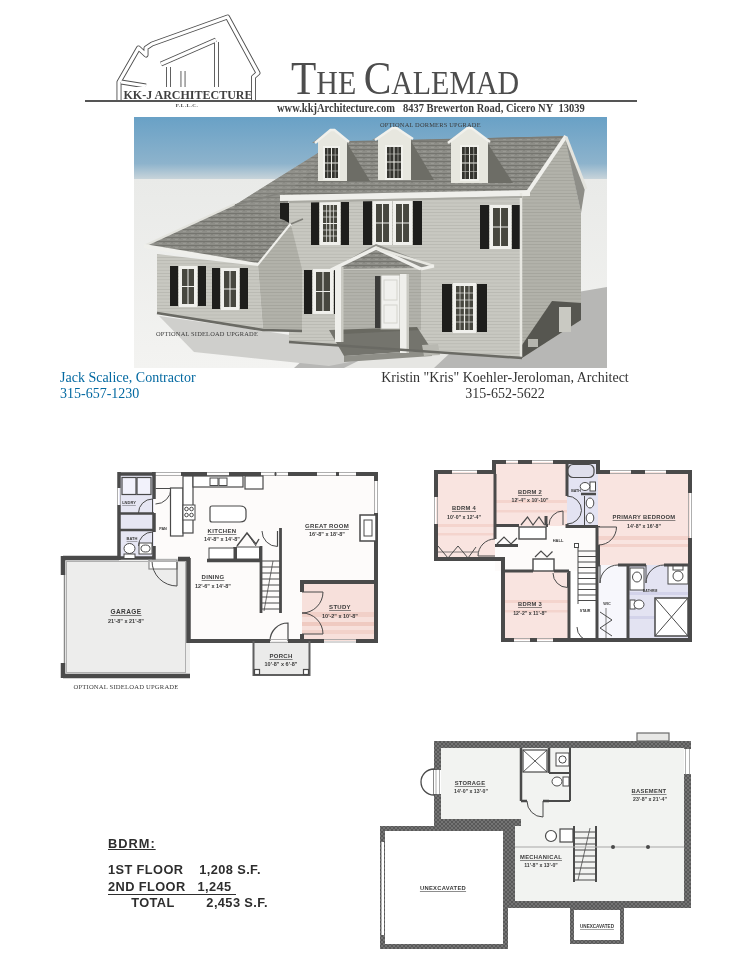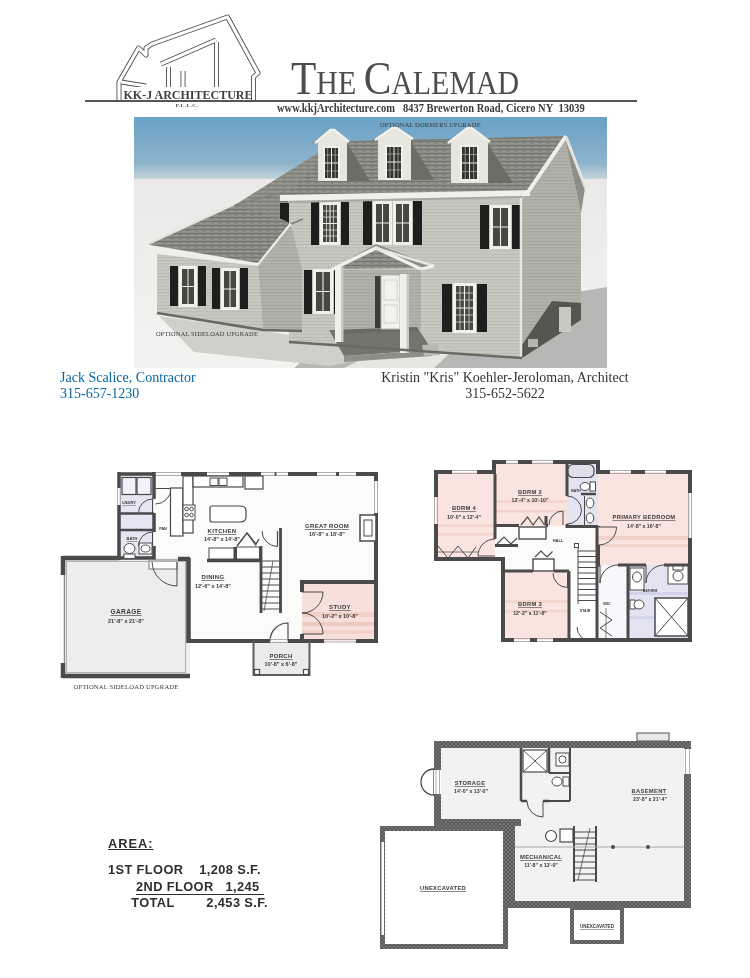--- a/index.html
+++ b/index.html
@@ -818,19 +818,19 @@
 
   <text x="541" y="859" font-size="5.8" font-weight="bold" fill="#3a3a3a" text-anchor="middle" letter-spacing="0.3" text-decoration="underline">MECHANICAL</text>
   <text x="541" y="867" font-size="5.2" font-weight="bold" fill="#3a3a3a" text-anchor="middle">11'-8" x 13'-0"</text>
 
   <text x="443" y="890" font-size="5.8" font-weight="bold" fill="#3a3a3a" text-anchor="middle" letter-spacing="0.3" text-decoration="underline">UNEXCAVATED</text>
 
   <text x="597" y="928" font-size="4.6" font-weight="bold" fill="#3a3a3a" text-anchor="middle" text-decoration="underline">UNEXCAVATED</text>
 </svg>
 
 <div class="abs" style="left:108px;top:836px;width:160px;font-family:'Liberation Sans';font-weight:600;color:#2e2e2e;">
-  <div style="font-size:12.8px;letter-spacing:1px;text-decoration:underline;">AREA:</div>
+  <div style="font-size:12.8px;letter-spacing:1px;text-decoration:underline;">BDRM:</div>
   <div style="font-size:12.8px;letter-spacing:0.4px;margin-top:11px;">1ST FLOOR&nbsp;&nbsp;&nbsp;&nbsp;1,208 S.F.</div>
-  <div style="font-size:12.8px;letter-spacing:0.4px;border-bottom:1.5px solid #2e2e2e;display:inline-block;width:128px;margin-left:28px;">2ND FLOOR&nbsp;&nbsp;&nbsp;1,245</div>
+  <div style="font-size:12.8px;letter-spacing:0.4px;border-bottom:1.5px solid #2e2e2e;display:inline-block;width:128px;">2ND FLOOR&nbsp;&nbsp;&nbsp;1,245</div>
   <div style="font-size:12.8px;letter-spacing:0.4px;text-align:right;">TOTAL&nbsp;&nbsp;&nbsp;&nbsp;&nbsp;&nbsp;&nbsp;&nbsp;2,453 S.F.</div>
 </div>
 
 </div>
 
 </body></html>

